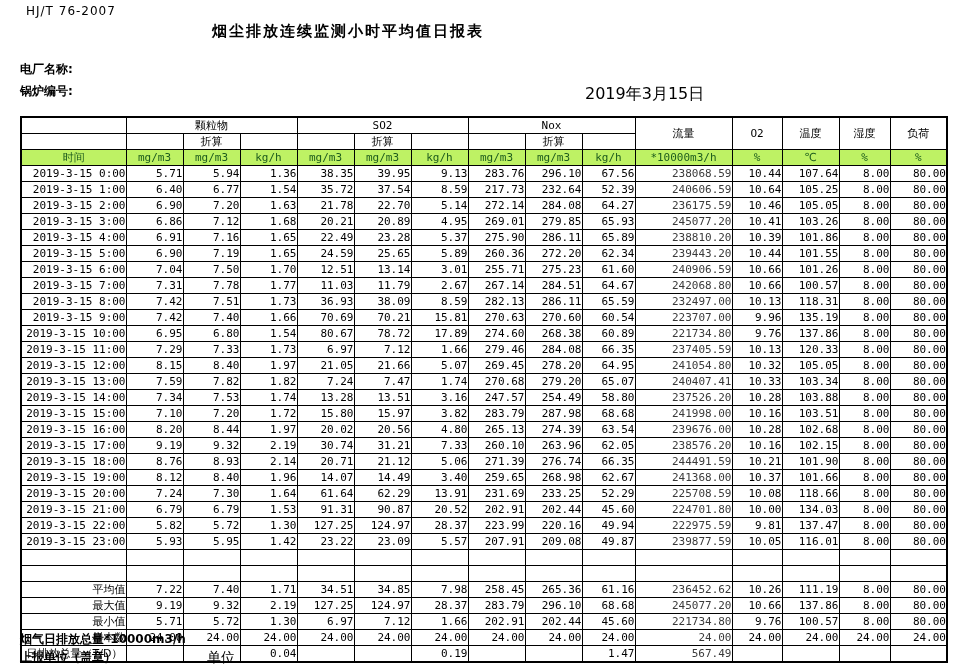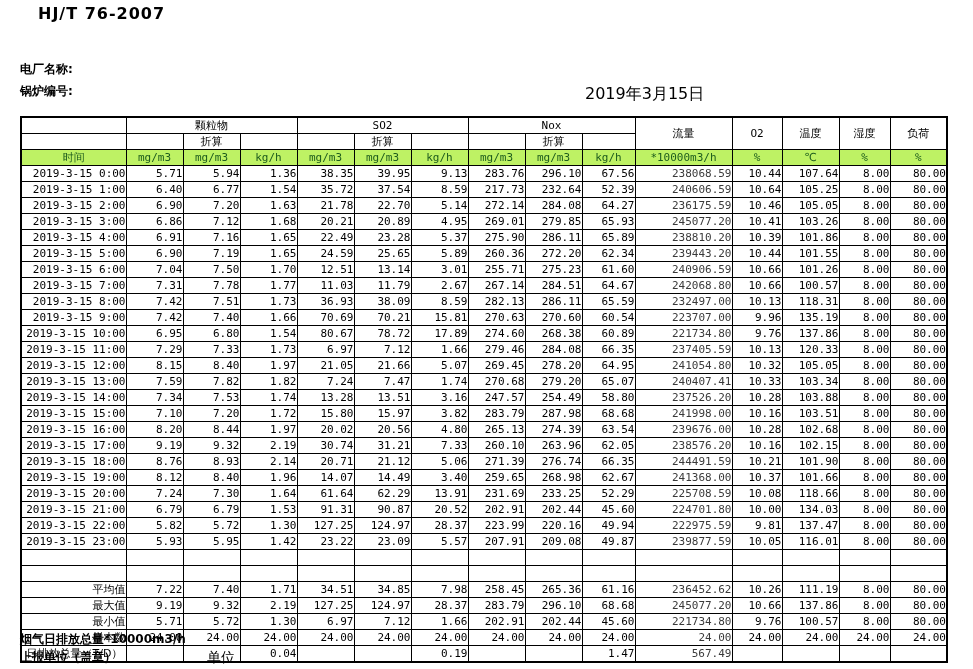--- a/index.html
+++ b/index.html
@@ -1,19 +1,19 @@
 <!DOCTYPE html>
 <html><head>
 <meta charset="utf-8">
 <style>
   html,body{margin:0;padding:0;background:#fff;}
   #page{position:relative;width:973px;height:669px;background:#ffffff;overflow:hidden;
         font-family:"DejaVu Sans","Liberation Sans",sans-serif;color:#000;}
   .abs{position:absolute;white-space:nowrap;}
-  #std-code{left:38px;top:4px;font-size:16px;font-weight:bold;letter-spacing:1px;}
+  #std-code{left:26px;top:4px;font-size:12px;font-weight:normal;letter-spacing:1px;}
   #report-title{left:212px;top:22px;font-size:15px;font-weight:bold;letter-spacing:2px;}
   #plant-label{left:20px;top:61px;font-size:12px;font-weight:bold;}
   #boiler-label{left:20px;top:83px;font-size:12px;font-weight:bold;}
   #report-date{left:585px;top:84px;font-size:16px;}
 
   #report-table{position:absolute;left:20px;top:116px;border-collapse:collapse;
       table-layout:fixed;border:2px solid #000;}
   #report-table td{border:1px solid #000;font-family:"DejaVu Sans Mono","DejaVu Sans",monospace;
       font-size:11px;height:15px;padding:0;overflow:hidden;line-height:14px;}
   tr.hdr1 td{height:16px;text-align:center;font-family:"DejaVu Sans","Liberation Sans",sans-serif;}
@@ -32,20 +32,21 @@
   tr.total td{border-bottom:2px solid #000;}
   #footer-line1{left:20px;top:631px;font-size:12px;font-weight:bold;}
   #footer-line2{left:20px;top:649px;font-size:12px;font-weight:bold;}
   #footer-unit{left:207px;top:649px;font-size:14px;font-weight:normal;}
 </style>
 </head>
 <body>
 
 <div id="page">
   <div class="abs" id="std-code">HJ/T  76-2007</div>
+  <div class="abs" id="report-title">烟尘排放连续监测小时平均值日报表</div>
   <div class="abs" id="plant-label">电厂名称:</div>
   <div class="abs" id="boiler-label">锅炉编号:</div>
   <div class="abs" id="report-date">2019年3月15日</div>
 
   <table id="report-table">
     <colgroup>
       <col style="width:105px">
         <col style="width:57px">
         <col style="width:57px">
         <col style="width:57px">

